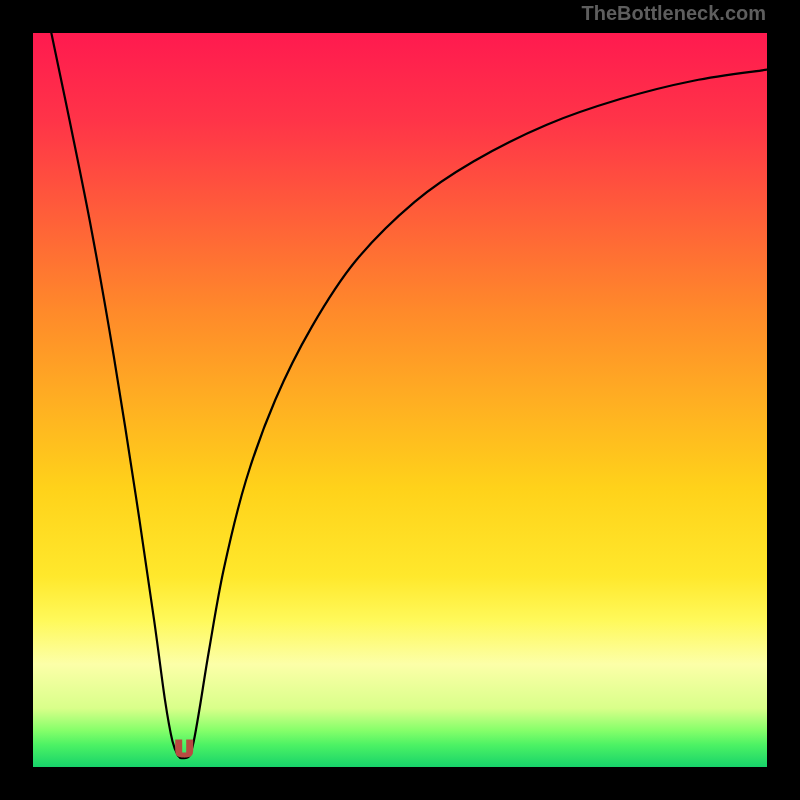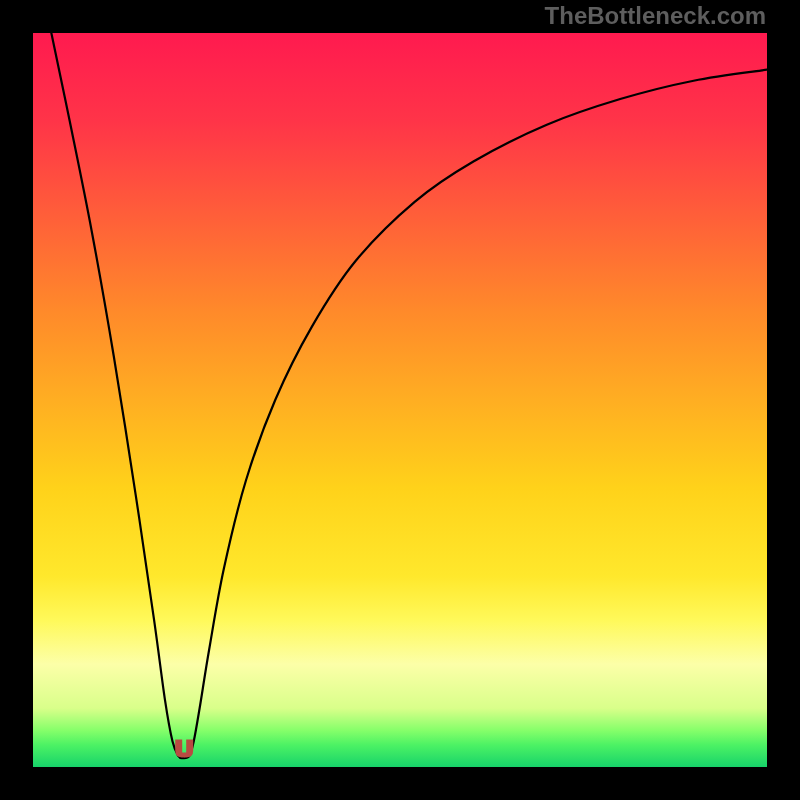--- a/index.html
+++ b/index.html
@@ -23,21 +23,21 @@
     left: 0;
     top: 0;
     width: 734px;
     height: 734px;
   }
   .watermark {
     position: absolute;
     top: 2px;
     right: 34px;
     font-family: Arial, Helvetica, sans-serif;
-    font-size: 24px;
+    font-size: 20px;
     font-weight: bold;
     color: #5e5e5e;
     letter-spacing: 0px;
     text-align: right;
   }
   svg.curve {
     position: absolute;
     left: 0;
     top: 0;
     width: 734px;

